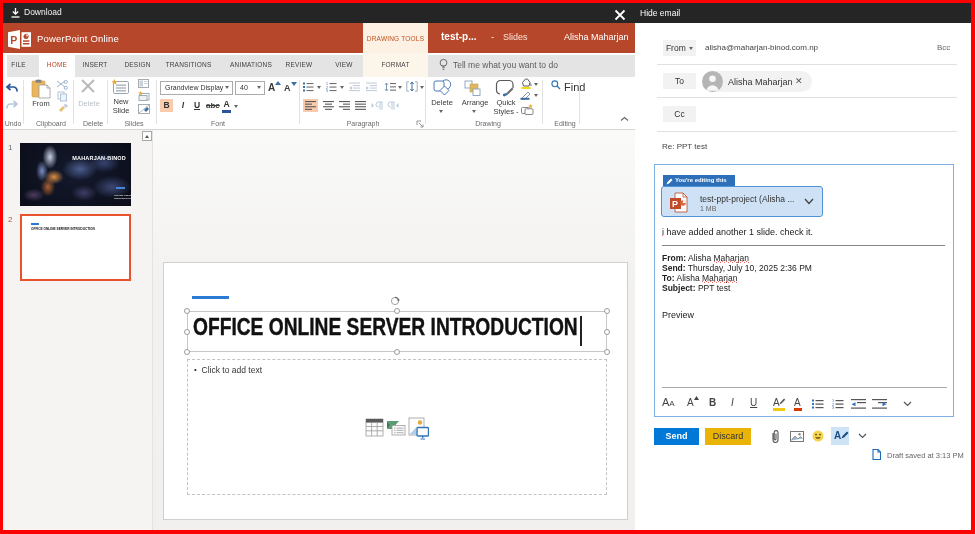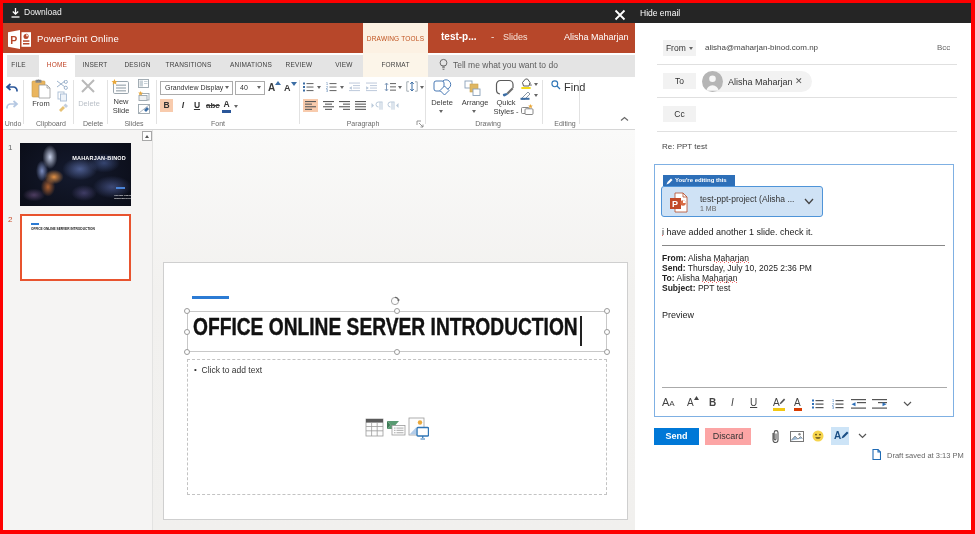--- a/index.html
+++ b/index.html
@@ -547,21 +547,21 @@
           <rect x="6" y="3" width="9" height="1.2"></rect>
           <rect x="0" y="8.5" width="15" height="1.2"></rect>
         </g>
         <path d="M10.5 3.2 L14.5 5.2 L10.5 7.2 Z" fill="#2d6fb8"></path>
       </svg>
     <svg class="abs" style="left:268px;top:378px" width="9" height="6" viewBox="0 0 9 6">
         <path d="M1 1 L4.5 4.5 L8 1" fill="none" stroke="#555" stroke-width="1.2"></path>
       </svg>
 
     <div class="abs" style="left:19px;top:405px;width:45px;height:17px;background:#0078d7;color:#fff;font-size:9px;font-weight:bold;text-align:center;line-height:17px;">Send</div>
-    <div class="abs" style="left:70px;top:405px;width:46px;height:17px;background:#fca5a5;color:#333;font-size:9px;text-align:center;line-height:17px;">Discard</div>
+    <div class="abs" style="left:70px;top:405px;width:46px;height:17px;background:#eab308;color:#333;font-size:9px;text-align:center;line-height:17px;">Discard</div>
     <svg class="abs" style="left:136px;top:406px" width="9" height="15" viewBox="0 0 9 15">
         <path d="M2 4 v7 a2.5 2.5 0 0 0 5 0 V3.5 a1.9 1.9 0 0 0 -3.8 0 V10 a0.9 0.9 0 0 0 1.8 0 V4.5" fill="none" stroke="#555" stroke-width="1.1"></path>
       </svg>
     <svg class="abs" style="left:155px;top:408px" width="14" height="11" viewBox="0 0 14 11">
         <rect x="0.5" y="0.5" width="13" height="10" fill="#fff" stroke="#777" stroke-width="1"></rect>
         <path d="M1 9.5 L5 5 l3 3 2.5 -2.5 2 2" fill="#9bb8d4" stroke="#777" stroke-width="0.7"></path>
         <circle cx="9.5" cy="3.2" r="1.2" fill="#888"></circle>
       </svg>
     <svg class="abs" style="left:177px;top:407px" width="12" height="12" viewBox="0 0 12 12">
         <circle cx="6" cy="6" r="5.5" fill="#f6d44c"></circle>

